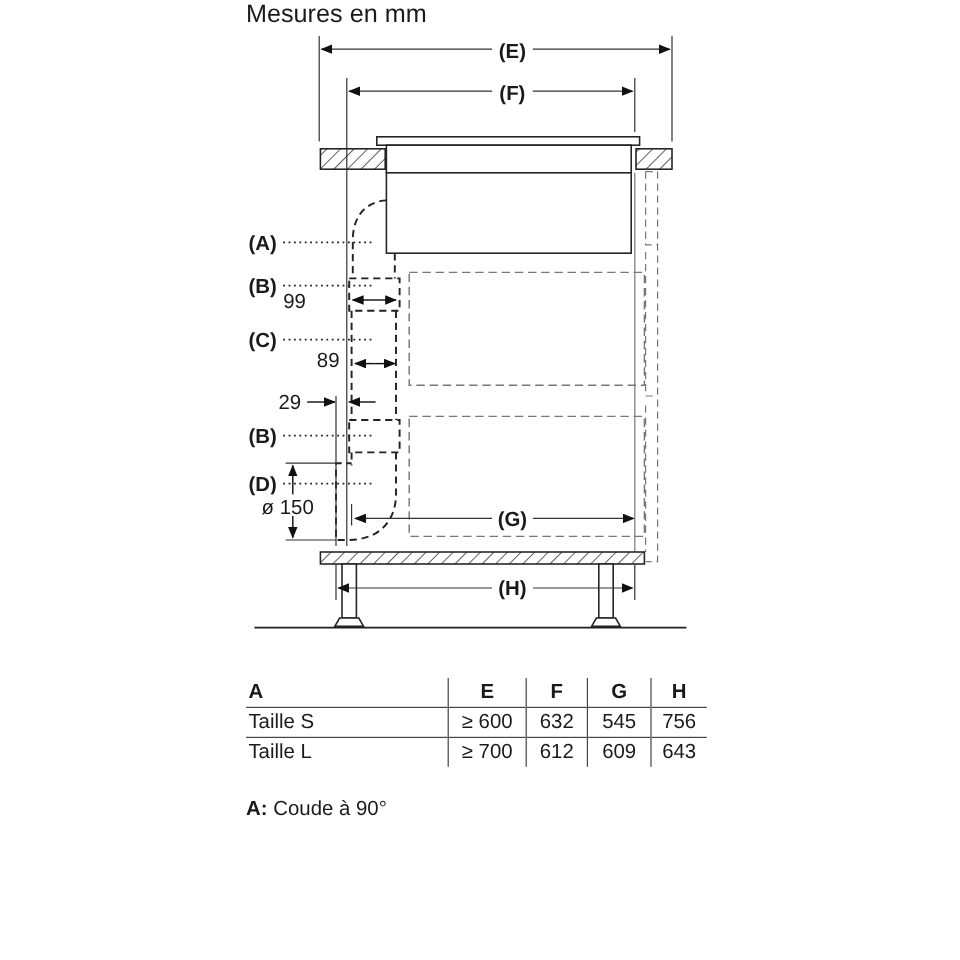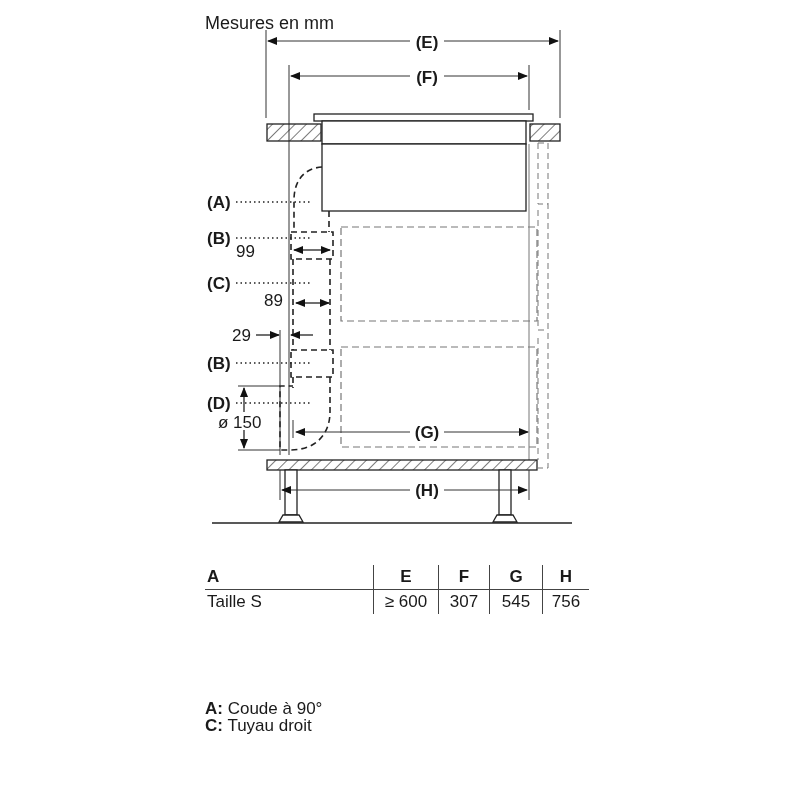--- a/index.html
+++ b/index.html
@@ -1,29 +1,29 @@
 <!DOCTYPE html>
 <html><head>
 <meta charset="utf-8">
 <style>
   html, body { margin:0; padding:0; background:#fff; }
   body { width:800px; height:800px; position:relative; overflow:hidden; font-family:"Liberation Sans", sans-serif; color:#1a1a1a; }
-  .title { position:absolute; left:205px; top:13px; font-size:18px; }
+  .title { position:absolute; left:205px; top:0; font-size:21px; }
   svg.drawing { position:absolute; left:0; top:0; }
   .svgtxt { font-family:"Liberation Sans", sans-serif; fill:#1a1a1a; }
   .tbl { position:absolute; left:205px; top:565px; border-collapse:collapse; font-size:17px; }
   .tbl th, .tbl td { padding:0; height:24px; line-height:24px; }
   .tbl th { font-weight:bold; text-align:center; }
   .tbl th.c0, .tbl td.c0 { text-align:left; width:166px; padding-left:2px; }
   .tbl .c1 { width:64px; text-align:center; border-left:1.5px solid #444; }
   .tbl .c2 { width:50px; text-align:center; border-left:1.5px solid #444; }
   .tbl .c3 { width:52px; text-align:center; border-left:1.5px solid #444; }
   .tbl .c4 { width:46px; text-align:center; border-left:1.5px solid #444; }
   .tbl tr.row td { border-top:1.5px solid #444; }
-  .legend { position:absolute; left:205px; top:700px; font-size:17px; line-height:17px; }
+  .legend { position:absolute; left:205px; top:665px; font-size:17px; line-height:17px; }
   .legend .item { white-space:nowrap; }
   .legend .k { font-weight:bold; }
 </style>
 </head>
 <body>
 
 <div class="title">Mesures en mm</div>
 
 <svg class="drawing" width="800" height="560" viewBox="0 0 800 560">
   <defs>
@@ -162,23 +162,29 @@
       <th class="c1">E</th>
       <th class="c2">F</th>
       <th class="c3">G</th>
       <th class="c4">H</th>
     </tr>
   </thead>
   <tbody>
     <tr class="row">
       <td class="c0">Taille S</td>
       <td class="c1">≥ 600</td>
-      <td class="c2">307</td>
+      <td class="c2">632</td>
       <td class="c3">545</td>
       <td class="c4">756</td>
+    </tr>
+    <tr class="row">
+      <td class="c0">Taille L</td>
+      <td class="c1">≥ 700</td>
+      <td class="c2">612</td>
+      <td class="c3">609</td>
+      <td class="c4">643</td>
     </tr>
   </tbody>
 </table>
 
 <div class="legend">
   <div class="item"><span class="k">A:</span> <span>Coude à 90°</span></div>
-  <div class="item"><span class="k">C:</span> <span>Tuyau droit</span></div>
 </div>
 
 </body></html>

